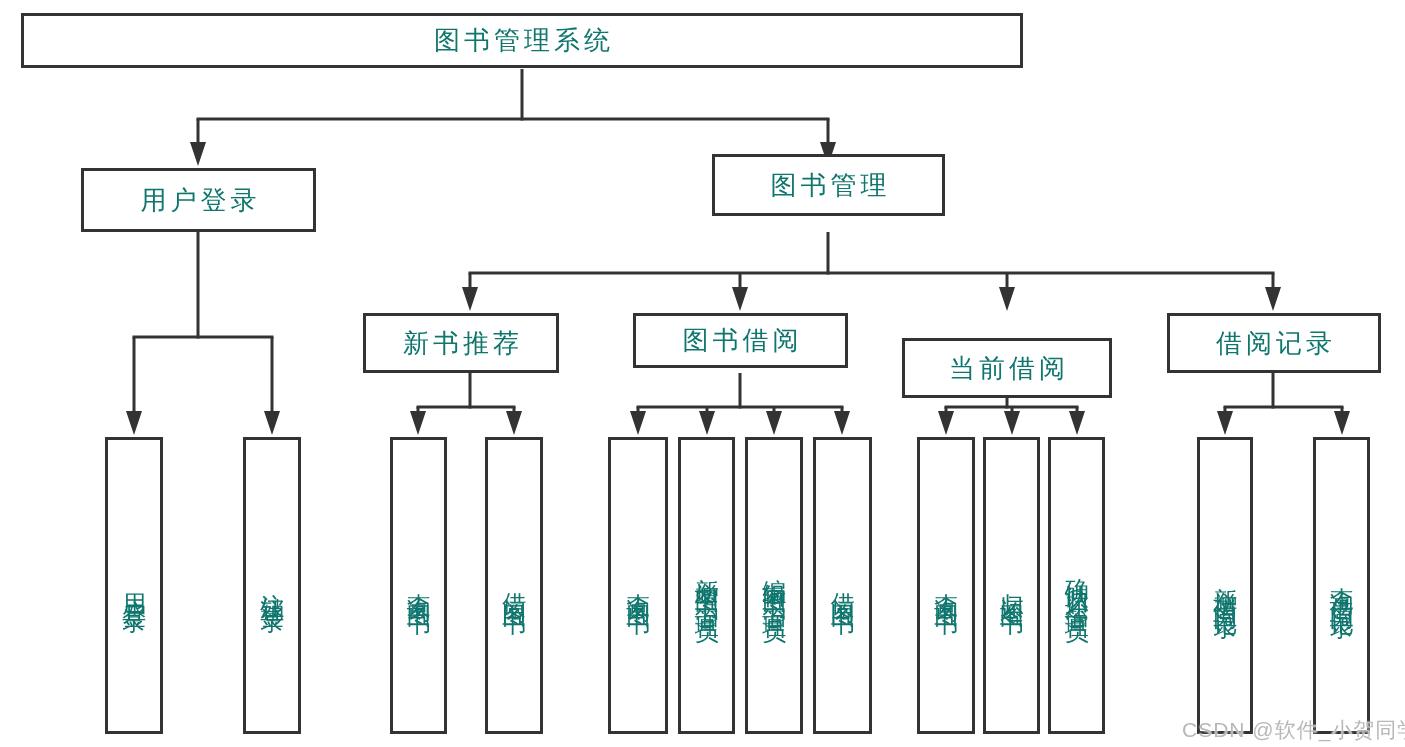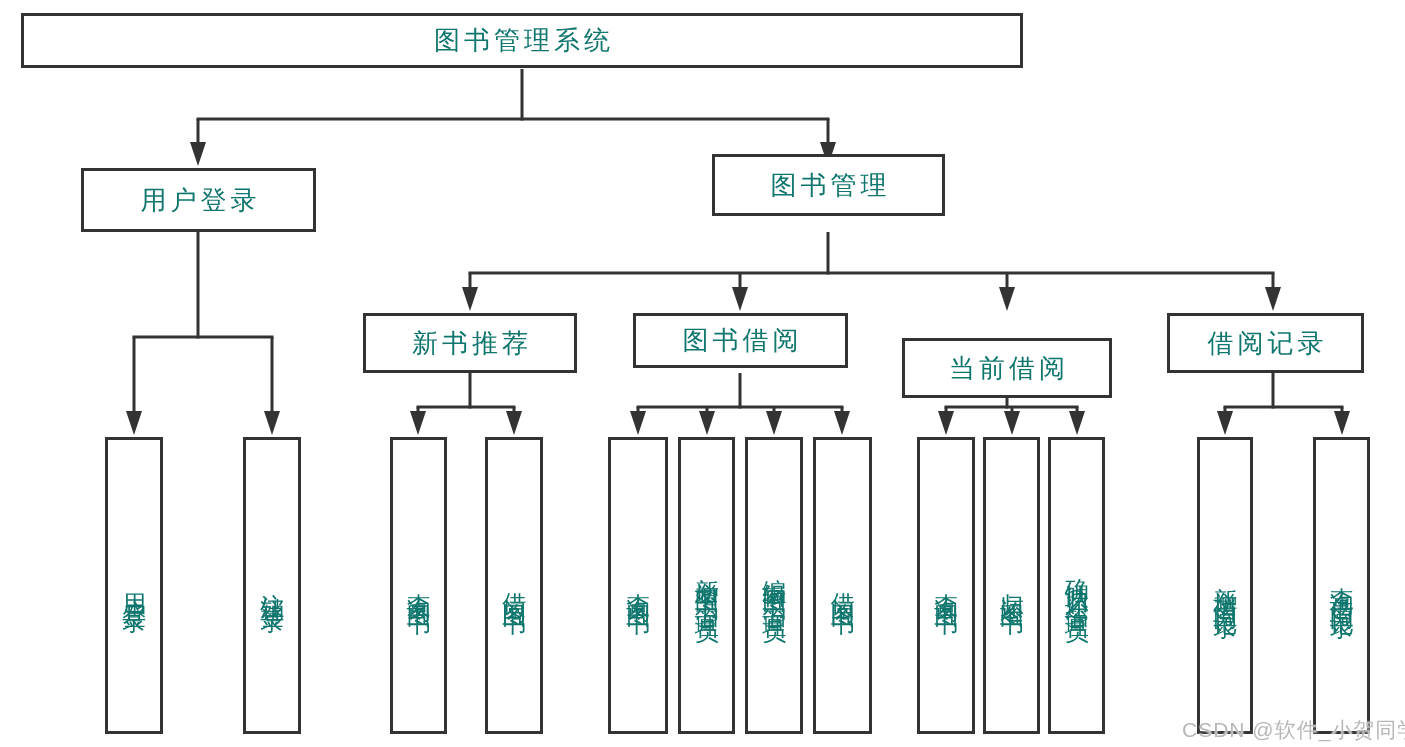--- a/index.html
+++ b/index.html
@@ -118,30 +118,30 @@
     <span class="hlabel">图书管理系统</span>
   </div>
 
   <div class="box" style="left:81px;top:168px;width:235px;height:64px;">
     <span class="hlabel">用户登录</span>
   </div>
   <div class="box" style="left:712px;top:154px;width:233px;height:62px;">
     <span class="hlabel">图书管理</span>
   </div>
 
-  <div class="box" style="left:363px;top:313px;width:214px;height:60px;text-align:center;">
+  <div class="box" style="left:363px;top:313px;width:196px;height:60px;text-align:center;">
     <span class="hlabel">新书推荐</span>
   </div>
   <div class="box" style="left:633px;top:313px;width:215px;height:55px;">
     <span class="hlabel">图书借阅</span>
   </div>
   <div class="box" style="left:902px;top:313px;width:210px;height:60px;margin-top:25px;">
     <span class="hlabel">当前借阅</span>
   </div>
-  <div class="box" style="left:1167px;top:313px;width:197px;height:60px;">
+  <div class="box" style="left:1167px;top:313px;width:214px;height:60px;">
     <span class="hlabel">借阅记录</span>
   </div>
 
   <div class="box leaf" style="left:105px;width:58px;">
     <span class="vtext">用户登录</span>
   </div>
   <div class="box leaf" style="left:243px;width:58px;">
     <span class="vtext">注销登录</span>
   </div>
 

